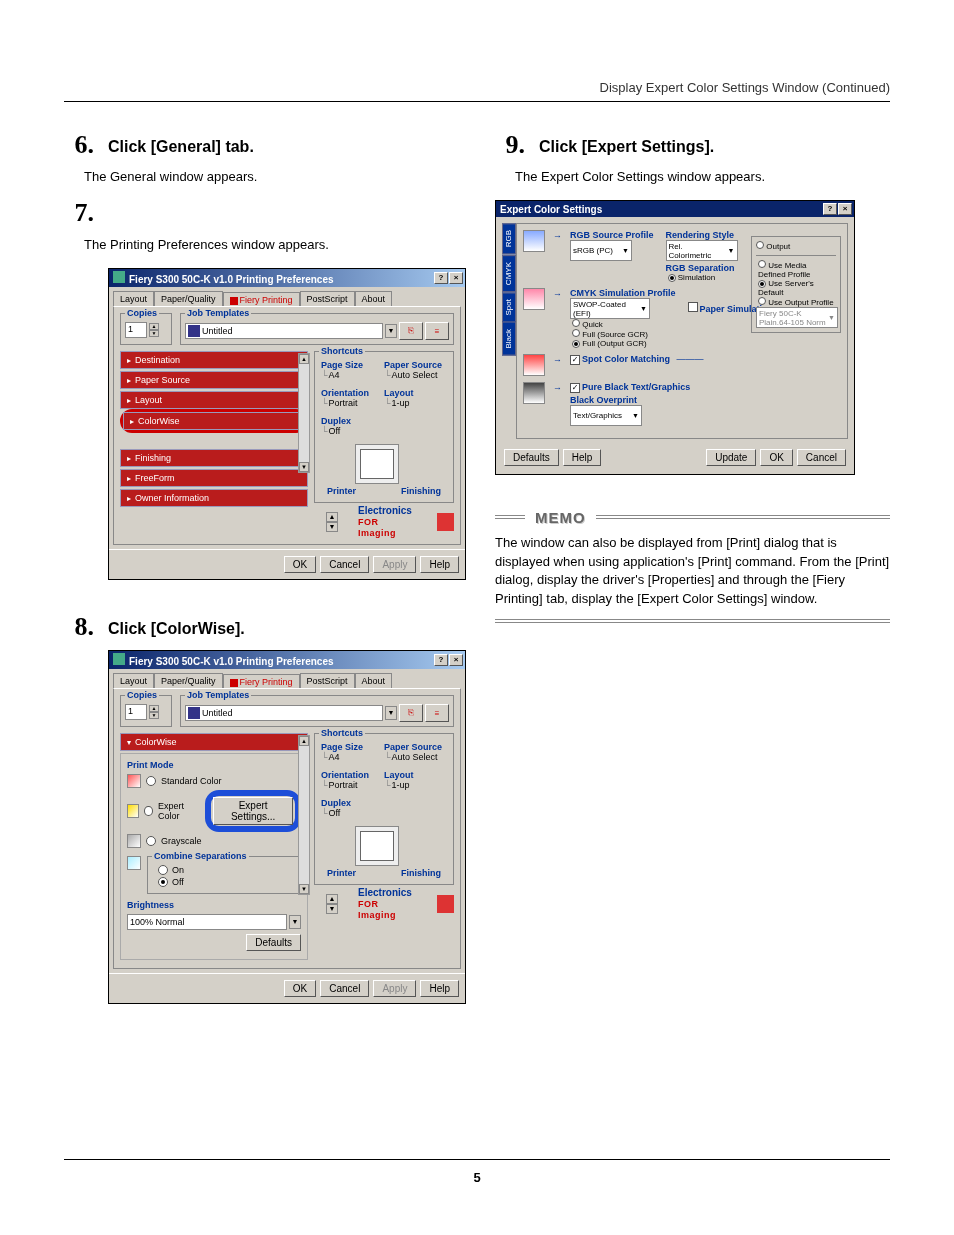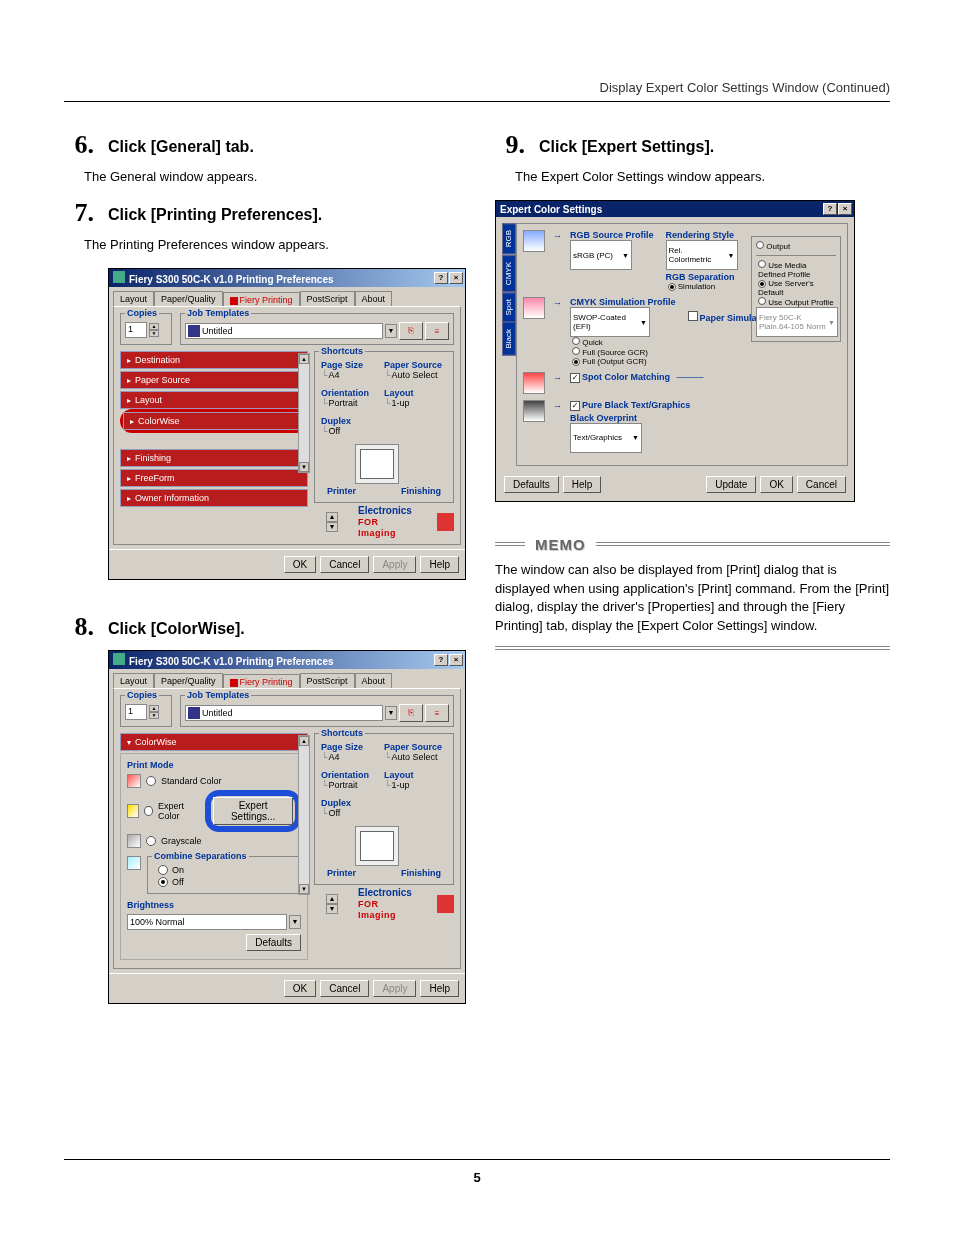--- a/index.html
+++ b/index.html
@@ -303,21 +303,21 @@
       color: #fff;
       font-size: 8px;
       padding: 6px 1px;
       border: 1px solid #668;
       text-align: center;
     }
     .ex-main { flex: 1; position: relative; border: 1px solid #888; padding: 6px; min-height: 168px; }
     .ex-block { margin-bottom: 6px; }
     .ex-blue { color: #003399; font-weight: bold; font-size: 9px; }
     .ex-sub { font-size: 8px; margin-left: 2px; }
-    .ex-small-combo { width: 62px; height: 30px; border: 1px solid #888; background: #fff; font-size: 8px; padding: 0 2px; display: inline-flex; align-items: center; }
+    .ex-small-combo { width: 62px; height: 21px; border: 1px solid #888; background: #fff; font-size: 8px; padding: 0 2px; display: inline-flex; align-items: center; }
     .ex-small-combo .arr { margin-left: auto; font-size: 7px; }
     .ex-arrow { color: #003399; font-size: 9px; margin: 0 4px; }
     .ex-thumb { width: 22px; height: 22px; border: 1px solid #888; background: #fff; display: inline-block; vertical-align: top; }
     .ex-thumb.rgb { background: linear-gradient(#8af,#fff); }
     .ex-thumb.cmyk { background: linear-gradient(#f8a,#fff); }
     .ex-thumb.spot { background: linear-gradient(#f44,#fff); }
     .ex-thumb.blk { background: linear-gradient(#444,#fff); }
     .ex-row { display: flex; align-items: flex-start; gap: 4px; }
     .ex-cb { width: 10px; height: 10px; border: 1px solid #555; background: #fff; display: inline-flex; align-items: center; justify-content: center; font-size: 8px; margin-right: 2px; }
     .ex-cb.on::after { content: "✓"; font-size: 8px; }
@@ -396,21 +396,20 @@
     <div class="col">
 
       <div class="step">
         <div class="step-num">6.</div>
         <div class="step-title">Click [General] tab.</div>
       </div>
       <div class="step-desc">The General window appears.</div>
 
       <div class="step">
         <div class="step-num">7.</div>
-        <div class="step-title">Click [Printing Preferences].</div>
       </div>
       <div class="step-desc">The Printing Preferences window appears.</div>
 
       <div class="dialog">
         <div class="titlebar">
           <span><span class="titlebar-icon"></span><span>Fiery S300 50C-K v1.0 Printing Preferences</span></span>
           <span class="winbtns">
             <span class="winbtn">?</span>
             <span class="winbtn">×</span>
           </span>

